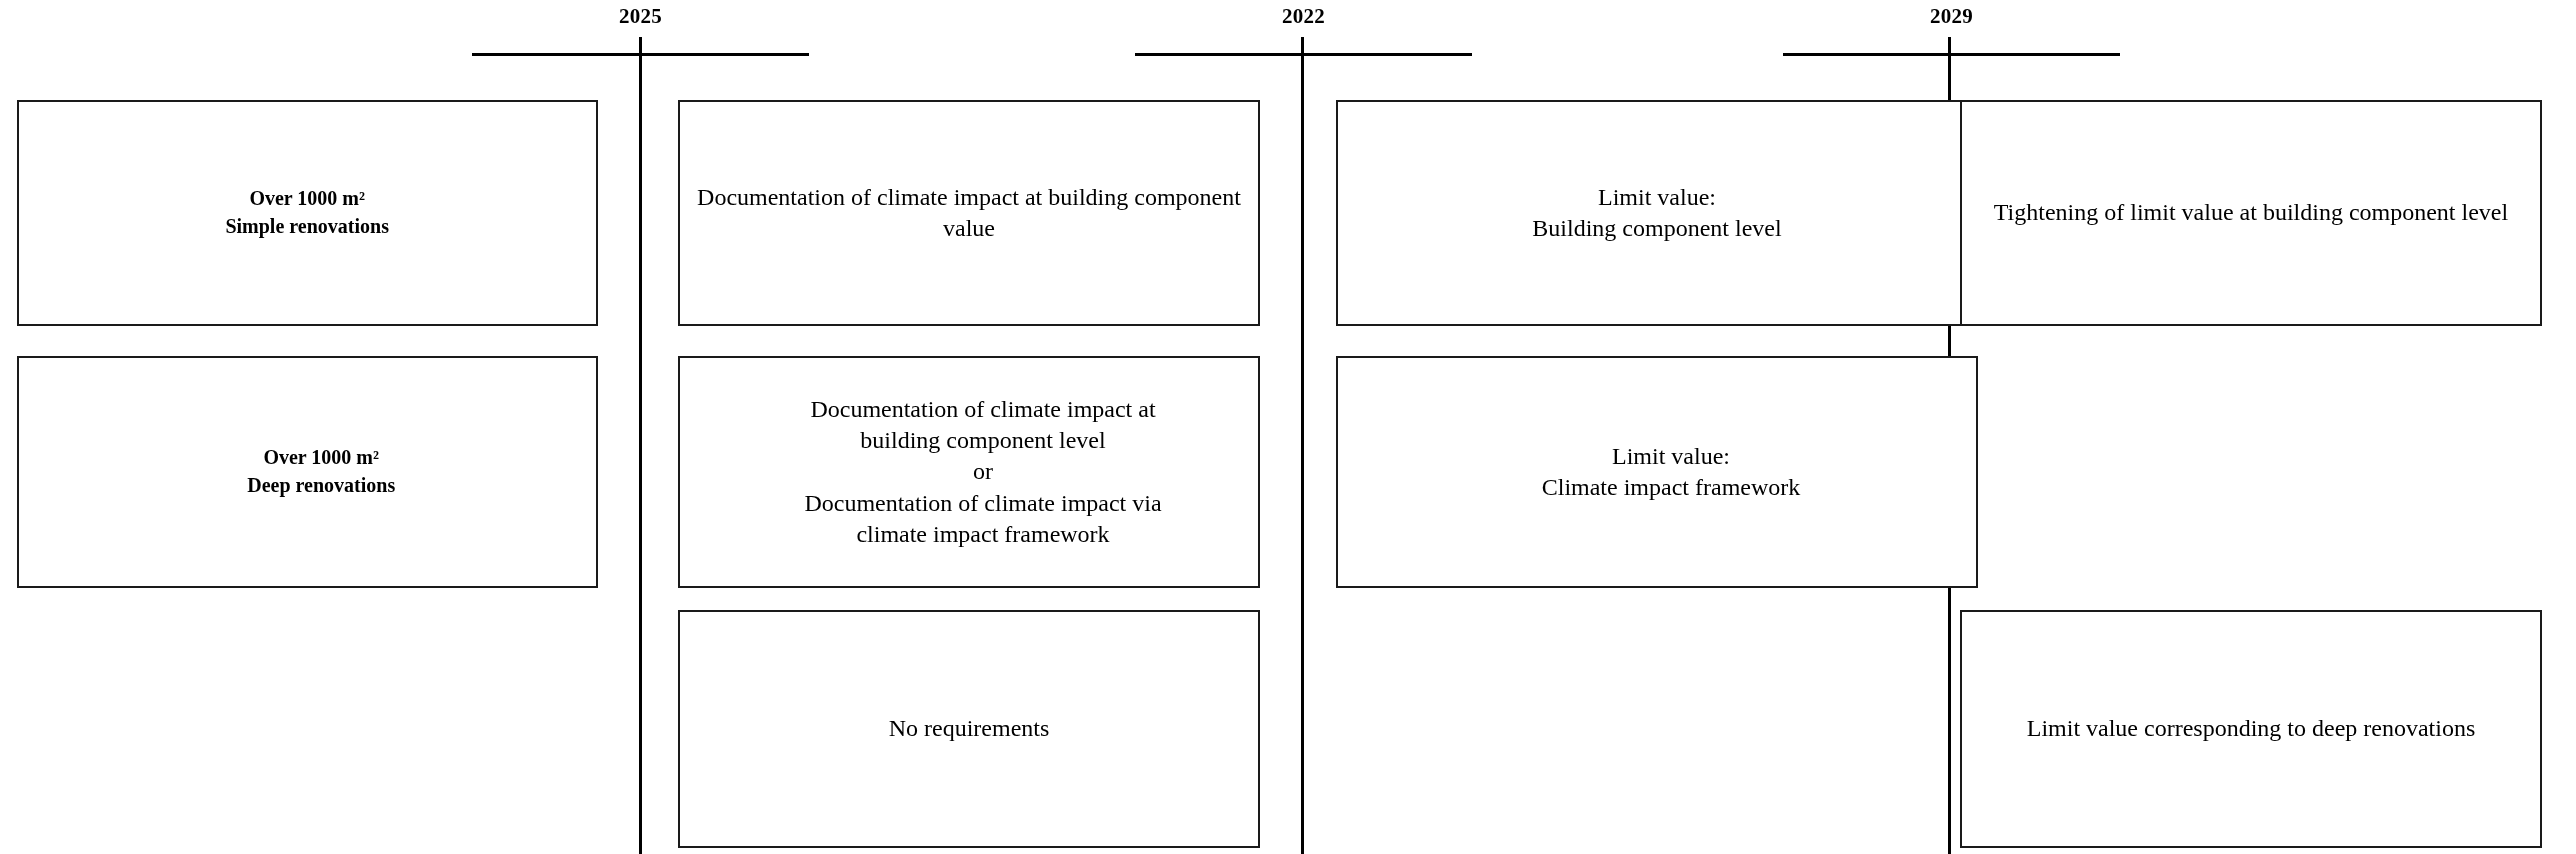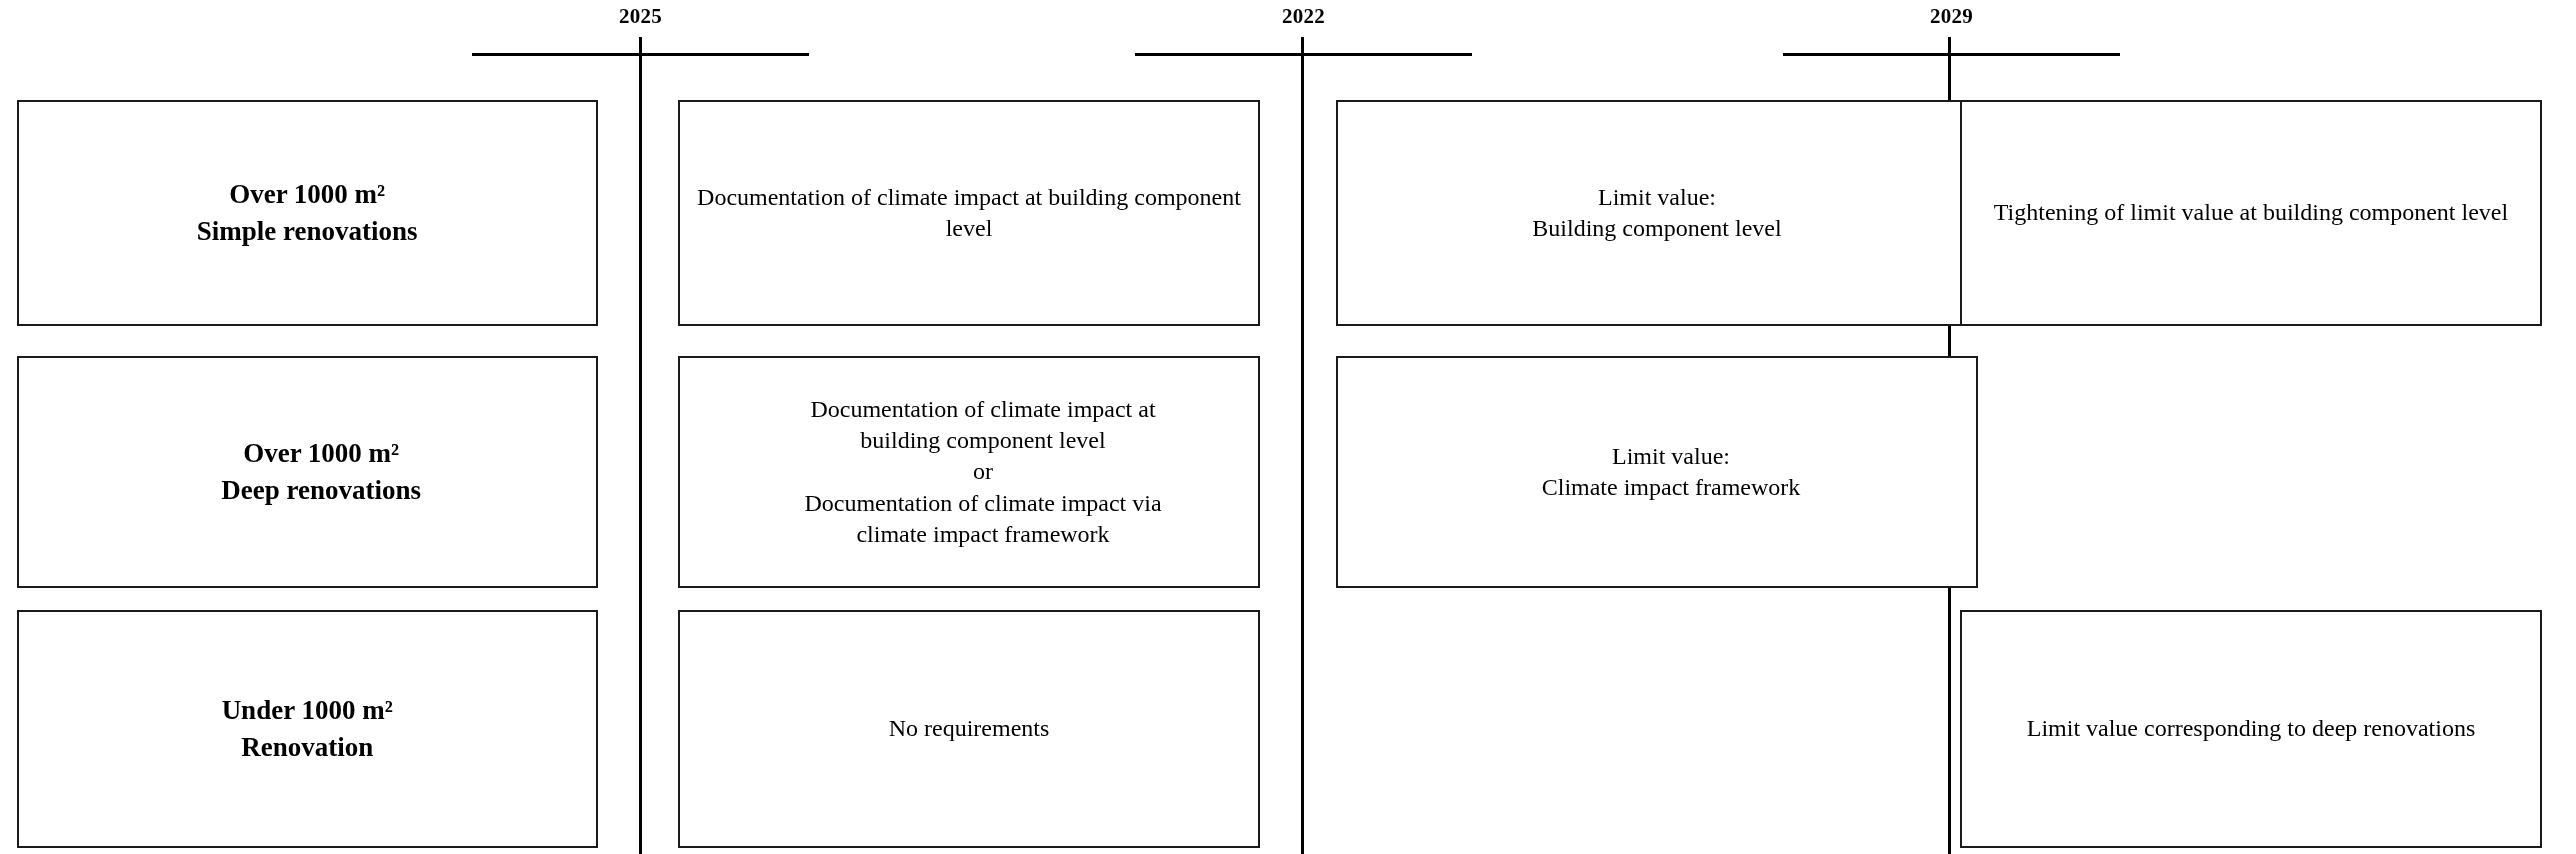--- a/index.html
+++ b/index.html
@@ -86,21 +86,21 @@
     display: block;
     width: 100%;
     padding: 0 10.8px;
     box-sizing: border-box;
     font-size: 24px;
     line-height: 1.30;
     white-space: pre-line;
   }
   .cell.label-cell .txt {
     font-weight: bold;
-    font-size: 27px;
+    font-size: 20px;
     line-height: 1.38;
   }
 
   
   .col0 { left: 16.7px;   width: 581px; }
   .col1 { left: 678px; width: 582px; }
   .col2 { left: 1336px; width: 642px; }
   .col3 { left: 1960px; width: 582px; }
 
   
@@ -135,21 +135,21 @@
   <div class="vline" style="left:1301px;"></div>
   <div class="vline" style="left:1948px;"></div>
 
   <div class="grid">
 
     <div class="cell label-cell col0 row0">
       <span class="txt">Over 1000 m²
 Simple renovations</span>
     </div>
     <div class="cell col1 row0">
-      <span class="txt">Documentation of climate impact at building component level</span>
+      <span class="txt">Documentation of climate impact at building component value</span>
     </div>
     <div class="cell col2 row0">
       <span class="txt">Limit value:
 Building component level</span>
     </div>
     <div class="cell col3 row0">
       <span class="txt">Tightening of limit value at building component level</span>
     </div>
 
     <div class="cell label-cell col0 row1">
@@ -161,24 +161,20 @@
 building component level
 or
 Documentation of climate impact via
 climate impact framework</span>
     </div>
     <div class="cell col2 row1">
       <span class="txt">Limit value:
 Climate impact framework</span>
     </div>
 
-    <div class="cell label-cell col0 row2">
-      <span class="txt">Under 1000 m²
-Renovation</span>
-    </div>
     <div class="cell col1 row2">
       <span class="txt">No requirements</span>
     </div>
     <div class="cell col3 row2">
       <span class="txt">Limit value corresponding to deep renovations</span>
     </div>
 
   </div>
 </div>
 

